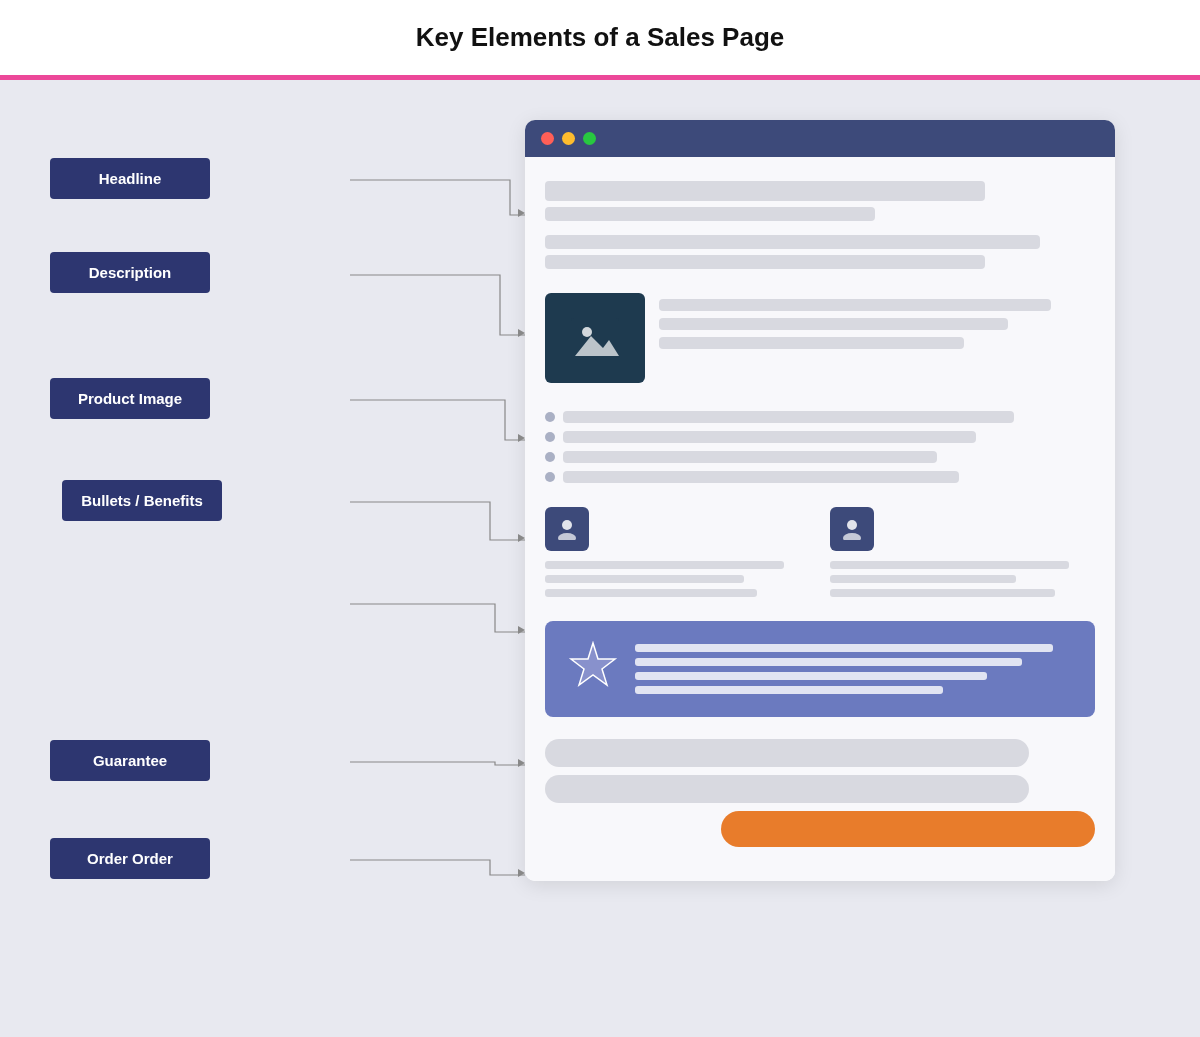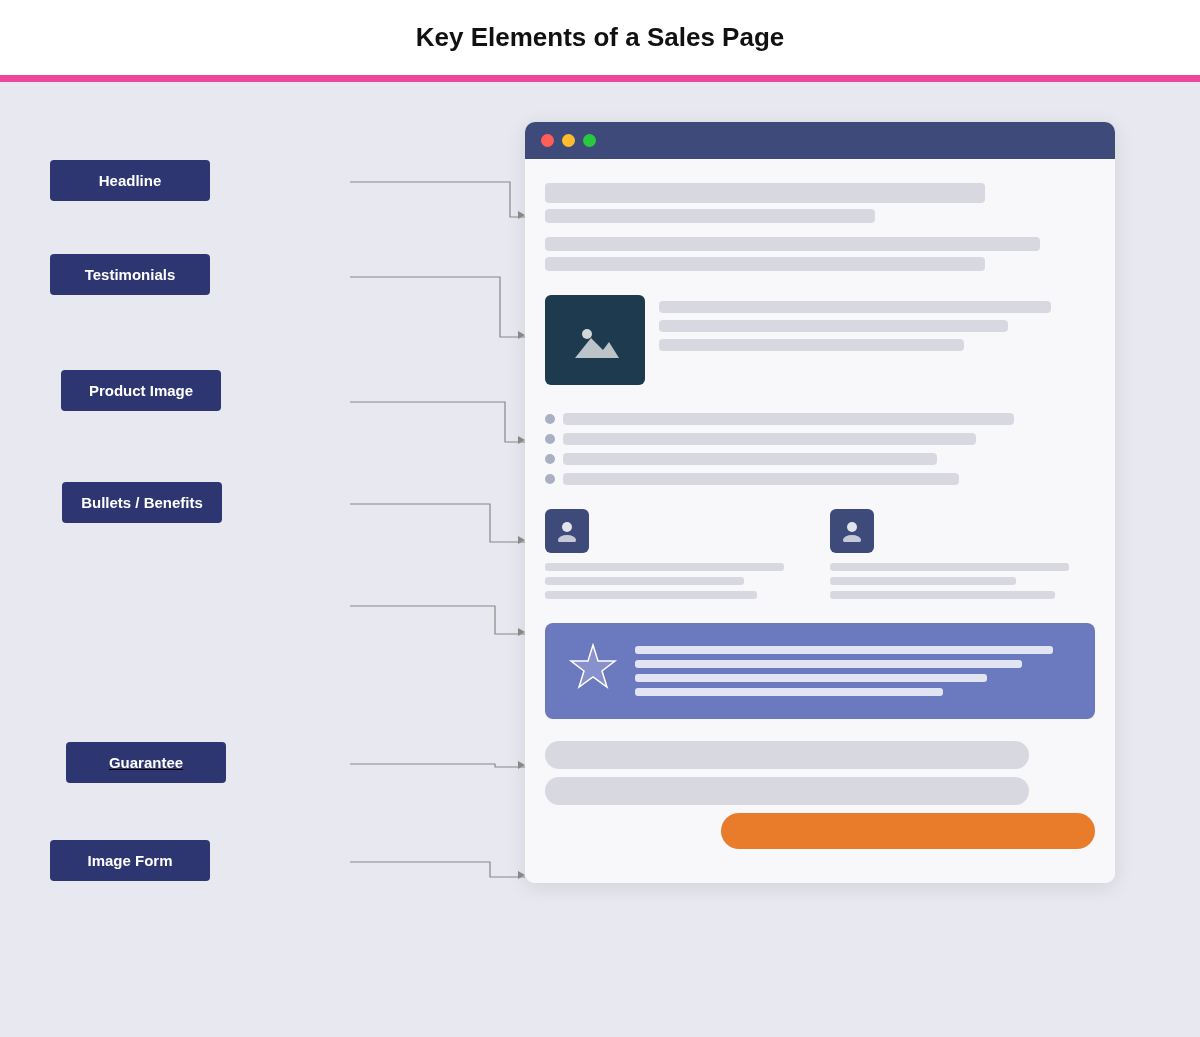--- a/index.html
+++ b/index.html
@@ -13,21 +13,21 @@
       align-items: center;
     }
 
     .header-bar {
       background: #fff;
       width: 100%;
       padding: 22px 0;
       display: flex;
       justify-content: center;
       align-items: center;
-      border-bottom: 7px solid #ec4899;
+      border-bottom: 5px solid #ec4899;
       margin-bottom: 30px;
     }
 
     .header-title {
       font-size: 26px;
       font-weight: 800;
       color: #111;
     }
 
     .label-badge {
@@ -246,38 +246,38 @@
 <div style="width:100%; padding: 10px 50px; position: relative;">
   <div style="display: flex; flex-direction: row; gap: 0; position: relative;">
 
     <div style="width: 300px; flex-shrink:0; position:relative; padding-top: 20px;">
 
       <div style="position:absolute; top: 38px; left: 0;">
         <div class="label-badge">Headline</div>
       </div>
 
       <div style="position:absolute; top: 132px; left: 0;">
-        <div class="label-badge">Testimonials</div>
-      </div>
-
-      <div style="position:absolute; top: 248px; left: 0; margin-left: 11px;">
+        <div class="label-badge">Description</div>
+      </div>
+
+      <div style="position:absolute; top: 258px; left: 0;">
         <div class="label-badge">Product Image</div>
       </div>
 
       <div style="position:absolute; top: 360px; left: 12px;">
         <div class="label-badge">Bullets / Benefits</div>
       </div>
 
 
-      <div style="position:absolute; top: 620px; left: 16px; text-decoration: underline;">
+      <div style="position:absolute; top: 620px; left: 0;">
         <div class="label-badge">Guarantee</div>
       </div>
 
       <div style="position:absolute; top: 718px; left: 0;">
-        <div class="label-badge">Image Form</div>
+        <div class="label-badge">Order Order</div>
       </div>
 
       <div style="height: 820px;"></div>
     </div>
 
     <div style="flex:1; position:relative;">
 
       <svg style="position:absolute; top:0; left:0; width:100%; height:100%; pointer-events:none; overflow:visible;" xmlns="http://www.w3.org/2000/svg">
 
         <polyline points="0,60 160,60 160,95 175,95" fill="none" stroke="#888" stroke-width="1.2"></polyline>

